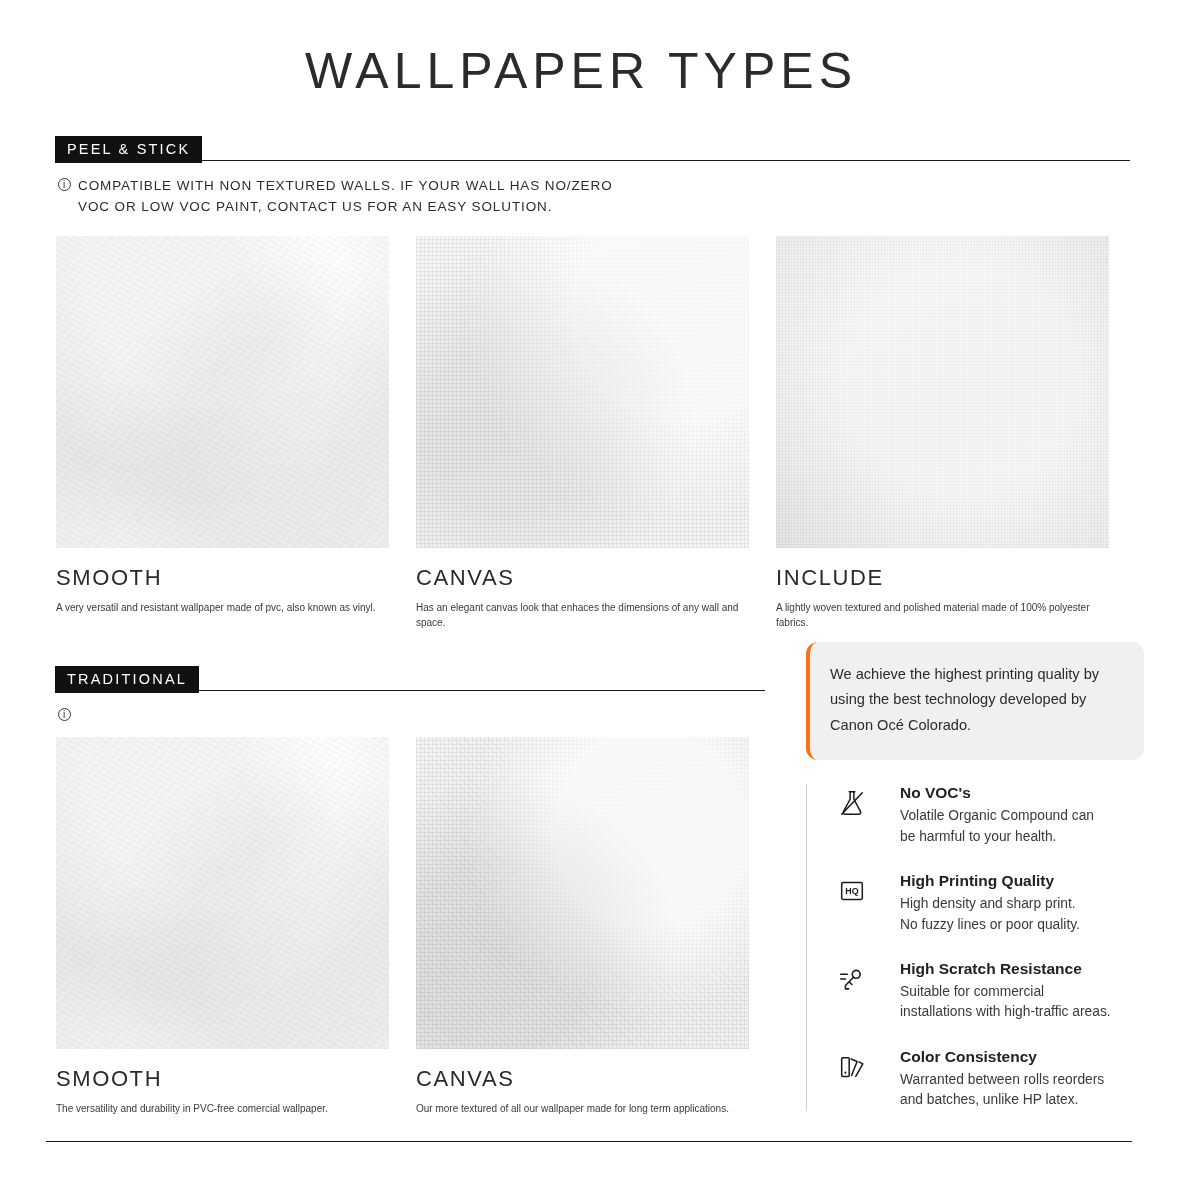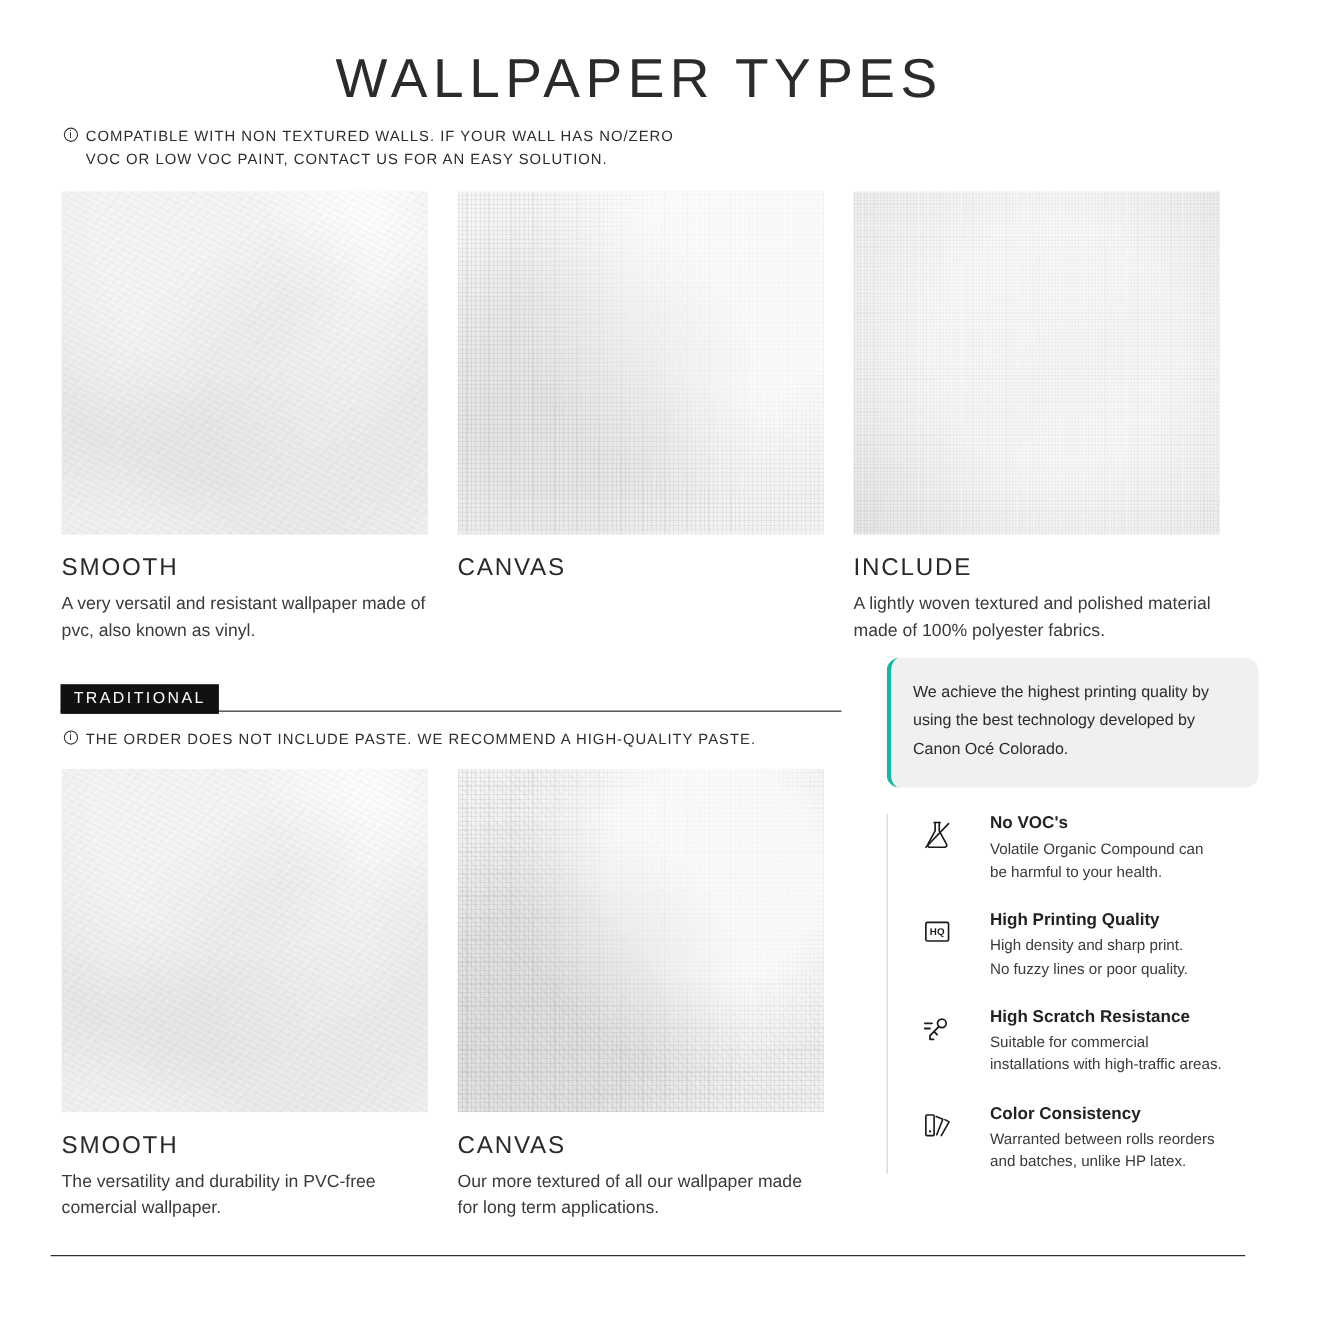--- a/index.html
+++ b/index.html
@@ -166,21 +166,21 @@
 
   .swatch-title {
     margin-top: 17px;
     font-size: 22px;
     letter-spacing: 1.6px;
     color: #2a2a2a;
     font-weight: 400;
   }
   .swatch-desc {
     margin-top: 9px;
-    font-size: 16px;
+    font-size: 10px;
     line-height: 1.5;
     color: #3a3a3a;
   }
 
   
   .trad-wrap {
     display: flex;
     margin-top: 0;
   }
   .trad-left { width: 760px; }
@@ -191,21 +191,21 @@
   }
 
   .section-head.trad .section-rule { right: 420px; }
 
   
   .quote-box {
     margin-left: 46px;
     margin-top: 12px;
     background: #f0f0f0;
     padding: 20px 22px 22px 20px;
-    border-left: 4px solid #14b8a6;
+    border-left: 4px solid #f97316;
     width: 338px;
     border-radius: 12px;
   }
   .quote-box p {
     font-size: 14.6px;
     line-height: 1.75;
     color: #2b2b2b;
   }
 
   .features {
@@ -254,63 +254,65 @@
     margin-top: 16px;
   }
 </style>
 </head>
 <body>
 
 <div class="page">
 
   <div class="title">WALLPAPER TYPES</div>
 
+  <div class="section-head">
+    <div class="section-rule"></div>
+    <div class="section-tag">PEEL &amp; STICK</div>
+  </div>
 
   <div class="note">
     <span class="info-icon">i</span>
     <span>
       <span class="txt">COMPATIBLE WITH NON TEXTURED WALLS. IF YOUR WALL HAS NO/ZERO</span>
       <span class="txt">VOC OR LOW VOC PAINT, CONTACT US FOR AN EASY SOLUTION.</span>
     </span>
   </div>
 
   <div class="swatch-row">
 
     <div class="swatch-col">
       <div class="swatch tex-smooth"></div>
       <div class="swatch-title">SMOOTH</div>
       <div class="swatch-desc">A very versatil and resistant wallpaper made of pvc, also known as vinyl.</div>
     </div>
 
     <div class="swatch-col">
       <div class="swatch tex-canvas"></div>
       <div class="swatch-title">CANVAS</div>
+      <div class="swatch-desc">Has an elegant canvas look that enhaces the dimensions of any wall and space.</div>
     </div>
 
     <div class="swatch-col">
       <div class="swatch tex-fabric"></div>
       <div class="swatch-title">INCLUDE</div>
       <div class="swatch-desc">A lightly woven textured and polished material made of 100% polyester fabrics.</div>
     </div>
 
   </div>
 
   <div class="trad-wrap">
 
     <div class="trad-left">
       <div class="section-head trad">
         <div class="section-rule" style="right:-5px;"></div>
         <div class="section-tag">TRADITIONAL</div>
       </div>
 
       <div class="note">
         <span class="info-icon">i</span>
-        <span>
-          <span class="txt">THE ORDER DOES NOT INCLUDE PASTE. WE RECOMMEND A HIGH-QUALITY PASTE.</span>
-        </span>
       </div>
 
       <div class="trad-swatch-row">
         <div class="swatch-col">
           <div class="swatch tex-smooth"></div>
           <div class="swatch-title">SMOOTH</div>
           <div class="swatch-desc">The versatility and durability in PVC-free comercial wallpaper.</div>
         </div>
         <div class="swatch-col">
           <div class="swatch tex-rough"></div>

